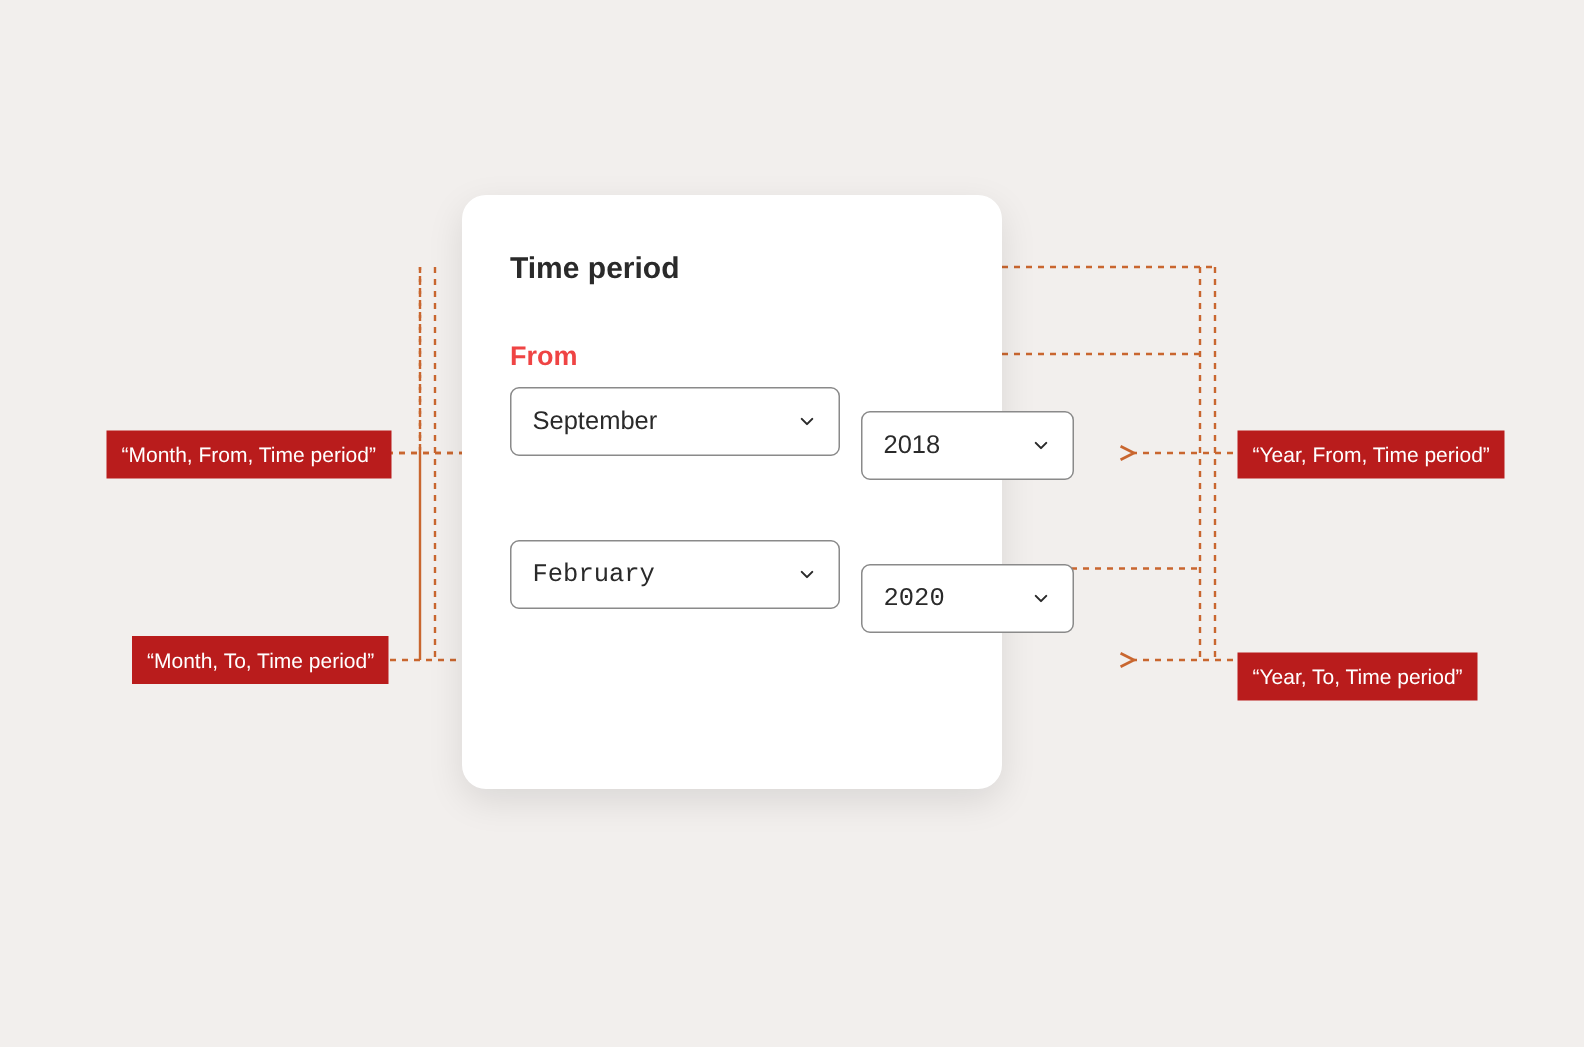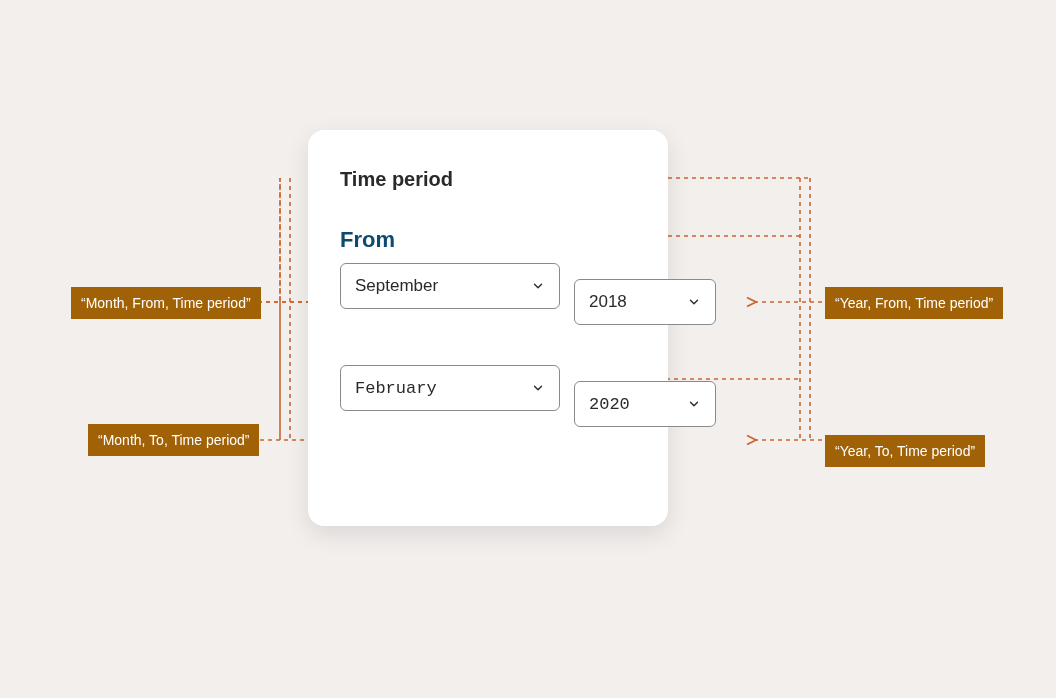--- a/index.html
+++ b/index.html
@@ -28,23 +28,23 @@
     box-shadow: 0 8px 24px rgba(0,0,0,0.10);
     padding: 38px 32px 32px 32px;
   }
   .card-title {
     font-size: 20px;
     font-weight: 700;
     color: #2a2a2a;
     margin-bottom: 36px;
   }
   .section-label {
-    font-size: 22px;
+    font-size: 18px;
     font-weight: 700;
-    color: #0c4a6e;
+    color: #ef4444;
     margin-bottom: 10px;
   }
   .row {
     display: flex;
     gap: 14px;
     margin-bottom: 40px;
   }
   .select {
     border: 1px solid #8a8a8a;
     border-radius: 6px;
@@ -60,21 +60,21 @@
   .select-year  { flex: 0 0 142px; margin-top: 16px; }
   .select-text {
     font-size: 17px;
     color: #2a2a2a;
   }
   .chevron {
     width: 14px; height: 14px;
   }
   .annot {
     position: absolute;
-    background: #a16207;
+    background: #b91c1c;
     color: #fff;
     font-size: 14px;
     padding: 8px 10px;
     white-space: nowrap;
   }
 </style>
 </head>
 <body>
 
 <svg class="svg-layer" viewBox="0 0 1056 698">

